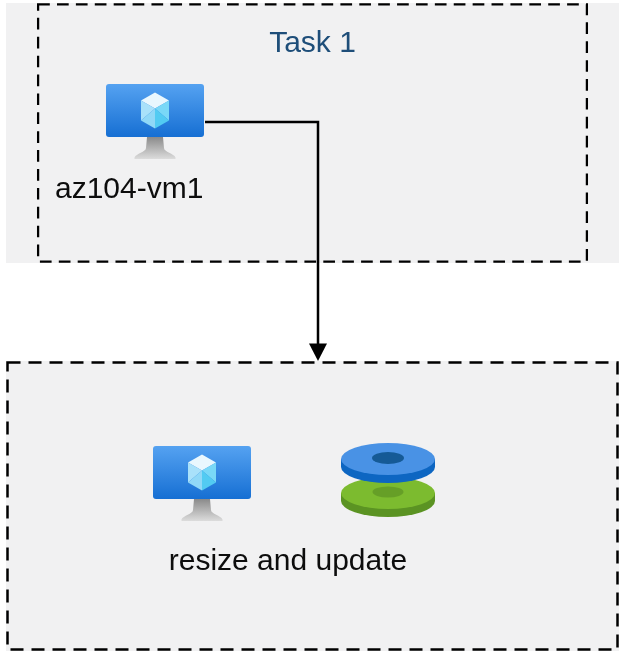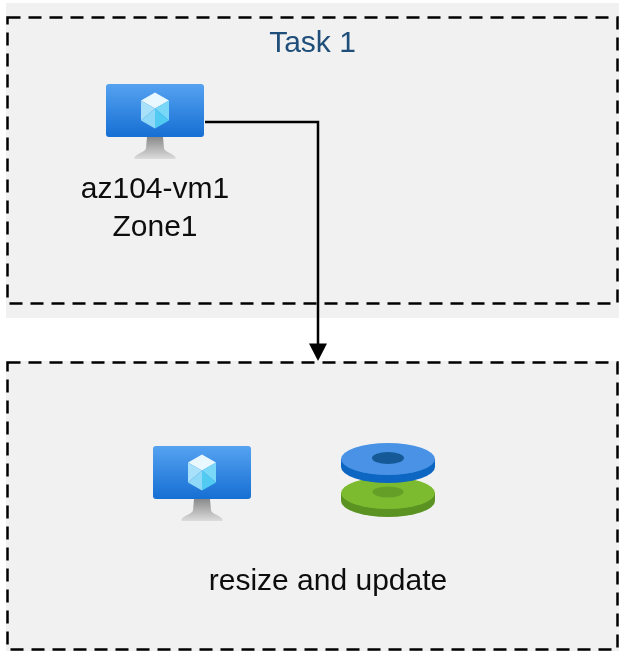--- a/index.html
+++ b/index.html
@@ -5,38 +5,38 @@
   html, body { margin: 0; padding: 0; background: #ffffff; }
   .canvas {
     position: relative;
     width: 628px;
     height: 654px;
     background: #ffffff;
     font-family: "Liberation Sans", sans-serif;
     overflow: hidden;
   }
   .task-box { position: absolute; background: #f1f1f2; }
-  .task-box.task1 { left: 6px; top: 3px;   width: 613px; height: 315px; }
+  .task-box.task1 { left: 6px; top: 3px;   width: 613px; height: 260px; }
   .task-box.task2 { left: 6px; top: 361px; width: 613px; height: 290px; }
   .border-svg { position: absolute; left: 0; top: 0; width: 100%; height: 100%; display: block; }
   .task-title {
     position: absolute; left: 0; top: 22px; width: 100%;
     margin: 0; text-align: center;
     font-size: 30px; font-weight: 400; color: #1e4e79;
   }
-  .vm-group { position: absolute; width: 200px; margin: 0; text-align: center; }
+  .vm-group { position: absolute; width: 200px; margin: 0; }
   .vm-group.vm1 { left: 49px;  top: 80px; }
   .vm-group.vm2 { left: 360px; top: 80px; }
   .vm-svg { width: 100px; height: 80px; display: block; margin: 0 auto; }
   .vm-label { font-size: 30px; line-height: 38px; color: #0d0d0d; margin-top: 6px; }
   .task2 .vm-solo  { position: absolute; left: 146px; top: 84px; width: 100px; height: 80px; }
   .task2 .disks-svg { position: absolute; left: 330px; top: 80px; width: 104px; height: 78px; }
   .caption {
-    position: absolute; left: 0; top: 202px; width: 564px;
-    text-align: center; font-size: 30px; color: #0d0d0d; margin-left: 40px;
+    position: absolute; left: 0; top: 182px; width: 564px;
+    text-align: center; font-size: 30px; color: #0d0d0d;
   }
   .connector {
     position: absolute; left: 0; top: 0; width: 628px; height: 654px;
     pointer-events: none; z-index: 5;
   }
 </style>
 </head>
 <body>
 
 <svg width="0" height="0" style="position:absolute" aria-hidden="true">
@@ -82,21 +82,20 @@
       <rect x="1.5" y="1.5" width="610" height="286" fill="none" stroke="#000000" stroke-width="2.5" stroke-dasharray="13 8"></rect>
     </svg>
     <h2 class="task-title">Task 1</h2>
 
     <figure class="vm-group vm1">
       <svg class="vm-svg">
           <use href="#vm-icon"></use>
         </svg>
       <figcaption class="vm-label">
         <div>az104-vm1</div>
-        <div>Zone1</div>
       </figcaption>
     </figure>
 
   </section>
 
   <section class="task-box task2">
     <svg class="border-svg" viewBox="0 0 613 290">
       <rect x="1.5" y="1.5" width="610" height="287" fill="none" stroke="#000000" stroke-width="2.5" stroke-dasharray="13 8"></rect>
     </svg>
 

